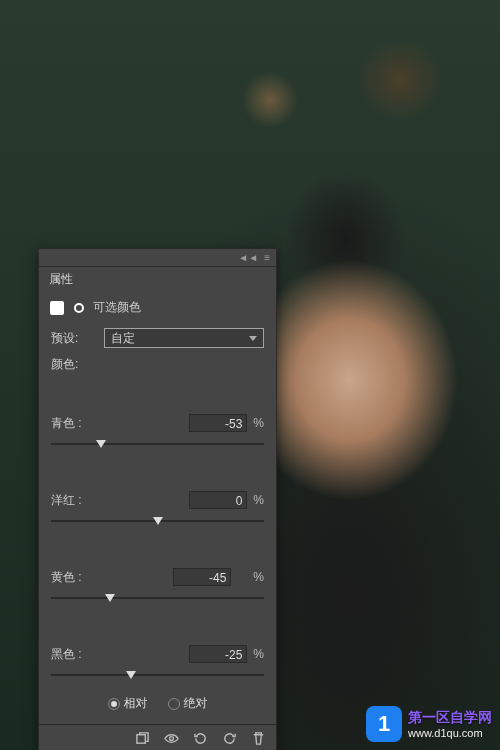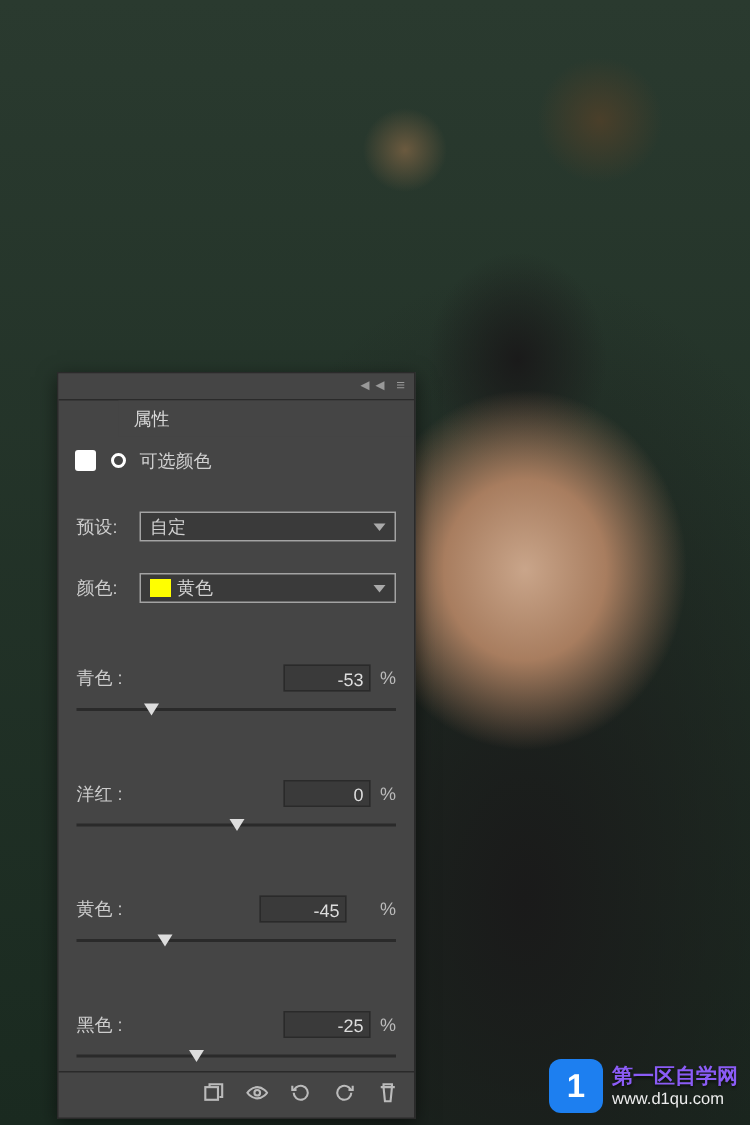--- a/index.html
+++ b/index.html
@@ -26,29 +26,29 @@
       box-shadow: 0 3px 12px rgba(0,0,0,0.5);
       border: 1px solid #2a2a2a;
     }
     .panel-header {
       height: 18px; display: flex; align-items: center; justify-content: flex-end;
       padding: 0 6px; background: #454545; border-bottom: 1px solid #2a2a2a;
     }
     .panel-header span { font-size: 10px; color: #999; margin-left: 6px; }
     .panel-tab {
       height: 24px; padding: 0 10px; display: flex; align-items: center;
-      background: #454545; font-size: 12px; color: #d8d8d8; margin-left: 40px;
+      background: #454545; font-size: 12px; color: #d8d8d8;
     }
     .adjustment-title {
-      padding: 8px 10px; display: flex; align-items: flex-start; gap: 6px;
+      padding: 8px 10px; display: flex; align-items: flex-end; gap: 6px;
     }
     .icon-box { width: 16px; height: 16px; display: flex; align-items: center; justify-content: center; }
     .icon-sel { width: 14px; height: 14px; background: #fff; border-radius: 2px; }
     .icon-circle { width: 10px; height: 10px; border: 2px solid #fff; border-radius: 50%; }
-    .row { display: flex; align-items: center; padding: 4px 12px; gap: 6px; margin-top: 13px; }
+    .row { display: flex; align-items: center; padding: 4px 12px; gap: 17px; }
     .label { width: 36px; color: #ccc; }
     .select {
       flex: 1; height: 20px; background: #3a3a3a; border: 1px solid #a3a3a3;
       display: flex; align-items: center; padding: 0 6px; position: relative;
     }
     .select::after {
       content: ""; position: absolute; right: 6px; top: 7px;
       border-left: 4px solid transparent; border-right: 4px solid transparent;
       border-top: 5px solid #aaa;
     }
@@ -124,24 +124,20 @@
 
   <div class="row">
     <span class="label">预设:</span>
     <div class="select">
       <span>自定</span>
     </div>
   </div>
 
   <div class="row">
     <span class="label">颜色:</span>
-    <div class="select">
-      <span class="swatch" style="background:#ffff00"></span>
-      <span>黄色</span>
-    </div>
   </div>
 
   <div class="slider-row">
     <div class="slider-head">
       <span class="sl-label">青色 :</span>
       <div style="display:flex;align-items:center;justify-content:flex-end;">
         <span class="sl-val">-53</span>
         <span class="pct">%</span>
       </div>
     </div>
@@ -186,20 +182,30 @@
         <span class="sl-val">-25</span>
         <span class="pct">%</span>
       </div>
     </div>
     <div class="track">
       <div class="track-line"></div>
       <div class="thumb" style="left:37.5%"></div>
     </div>
   </div>
 
+  <div class="method-row">
+    <label class="radio checked">
+      <span class="dot"></span>
+      <span>相对</span>
+    </label>
+    <label class="radio">
+      <span class="dot"></span>
+      <span>绝对</span>
+    </label>
+  </div>
 
   <div class="footer">
     <span><svg viewBox="0 0 16 16">
           <rect x="2" y="4" width="9" height="9"></rect>
           <path d="M5 4V2h9v9h-2"></path>
         </svg></span>
     <span><svg viewBox="0 0 16 16">
           <path d="M1 8s2.5-4 7-4 7 4 7 4-2.5 4-7 4-7-4-7-4z"></path>
           <circle cx="8" cy="8" r="2"></circle>
         </svg></span>

